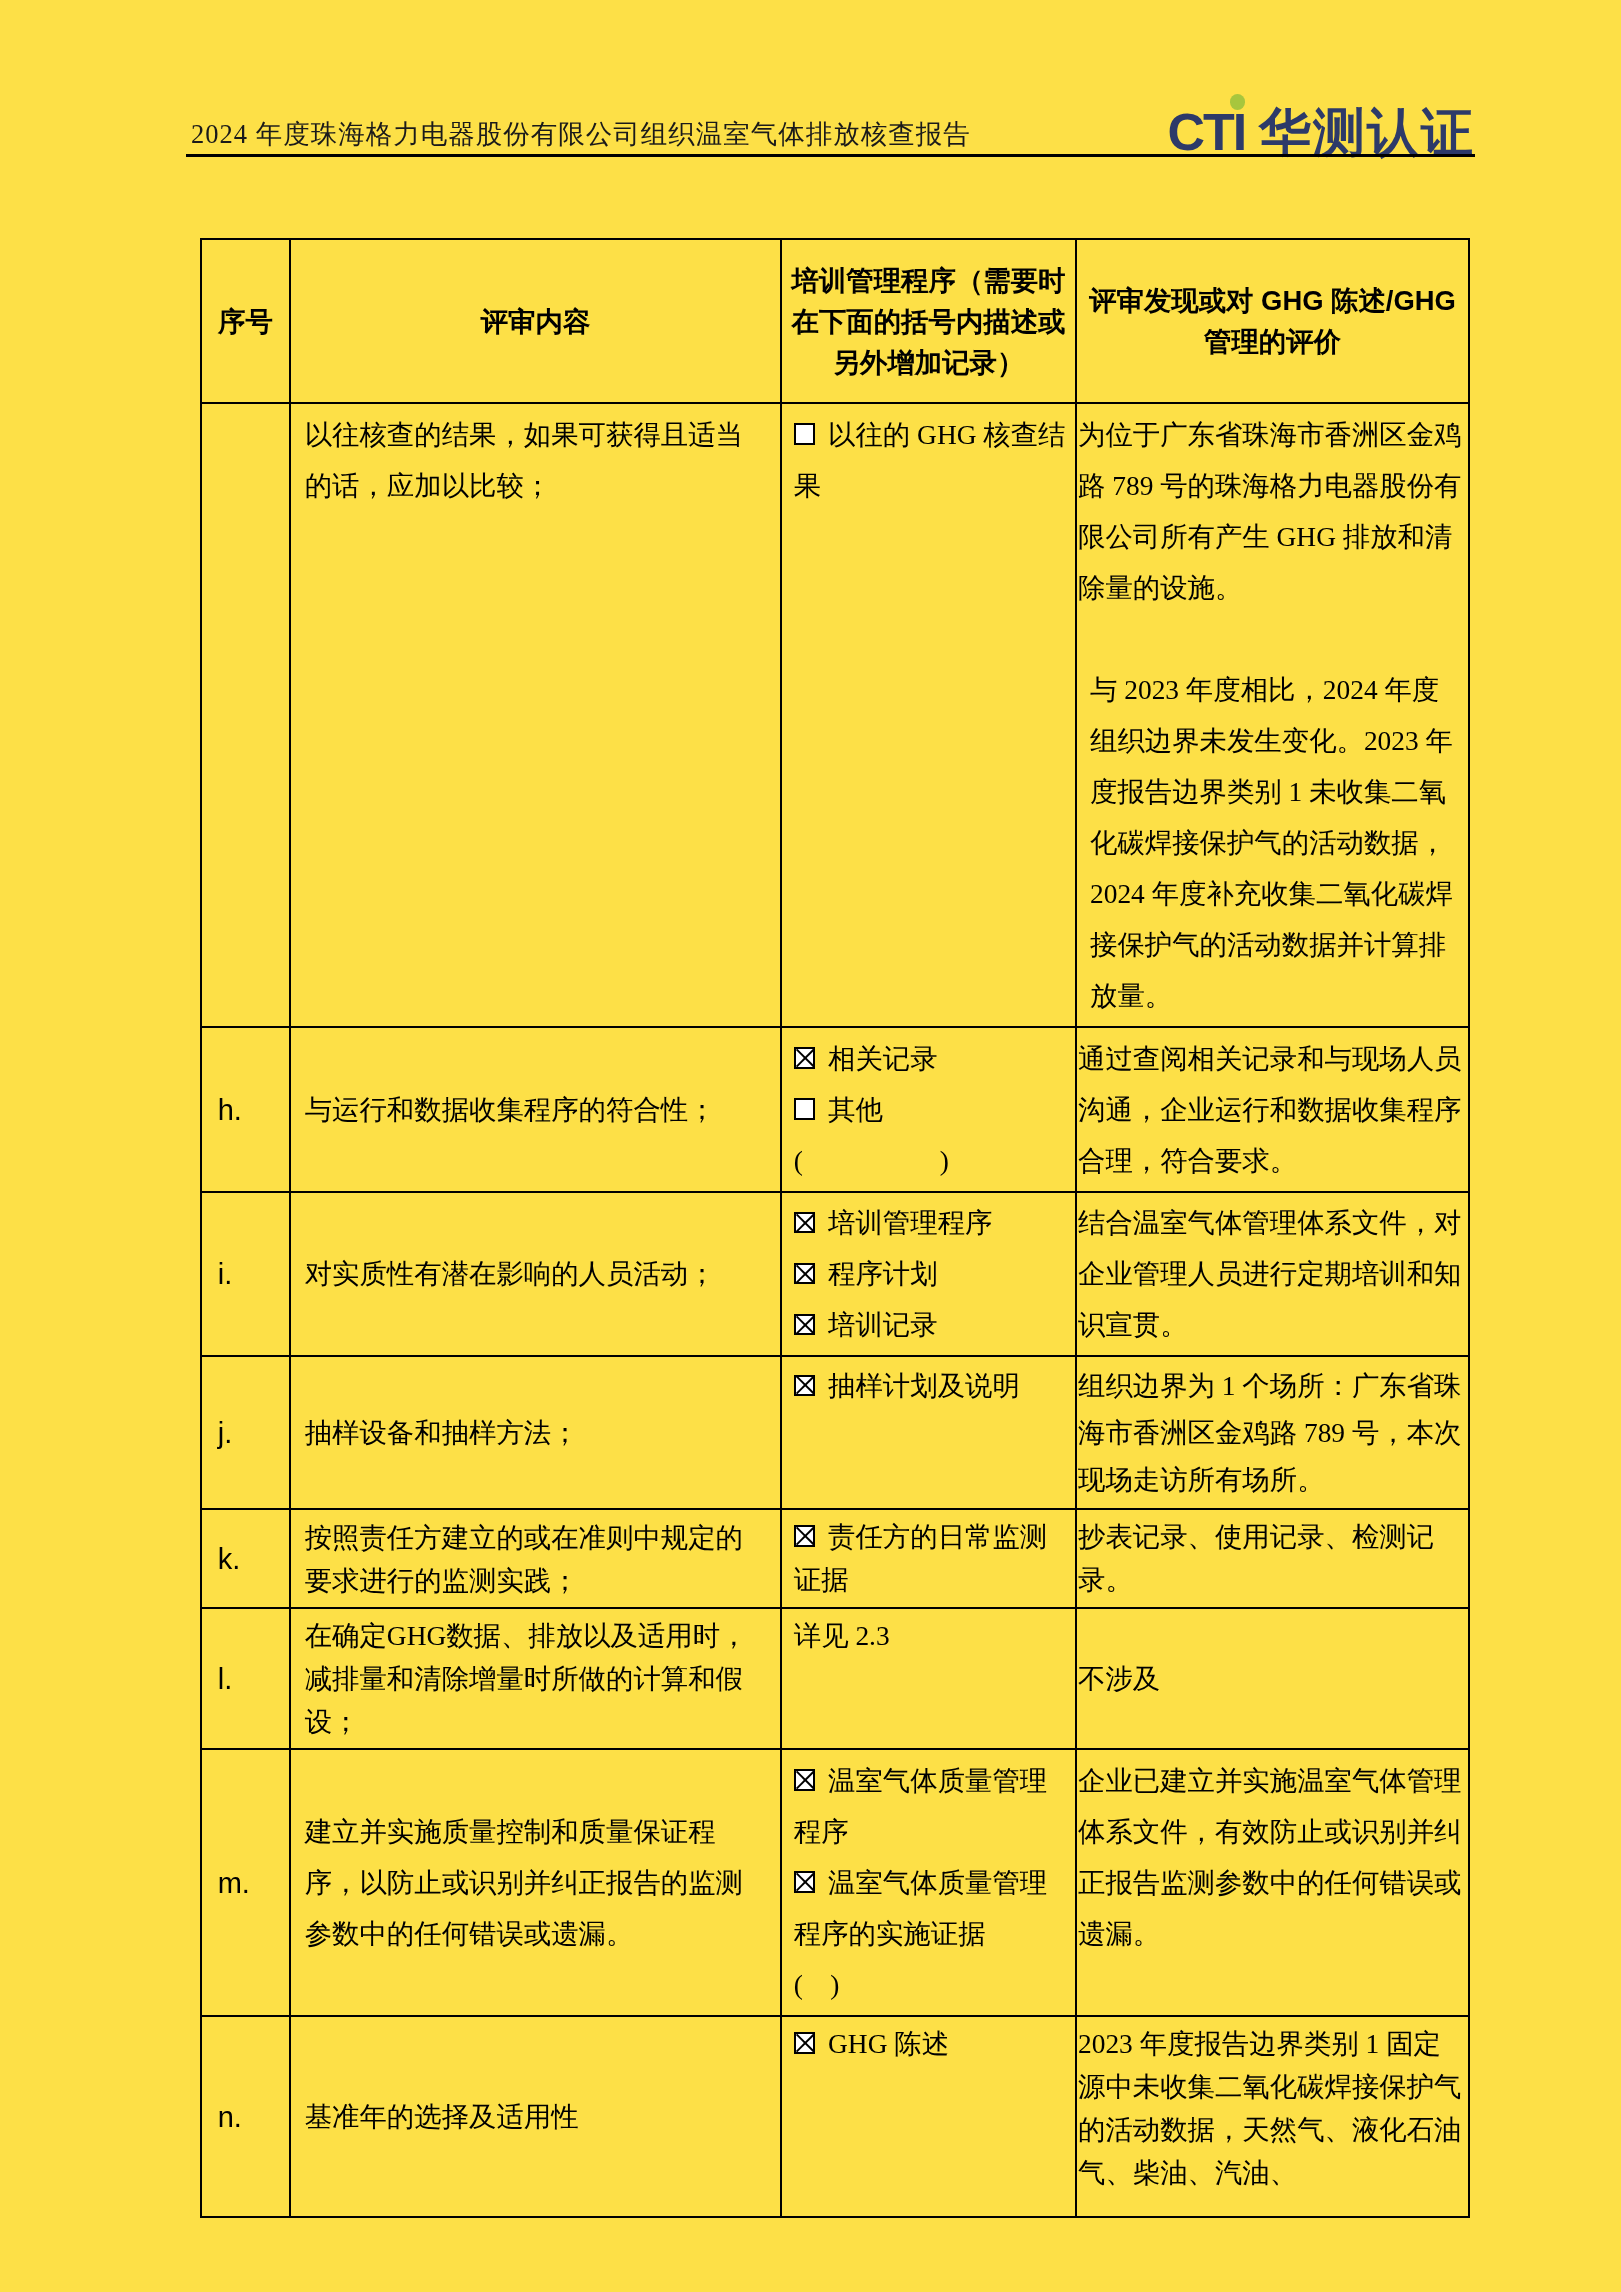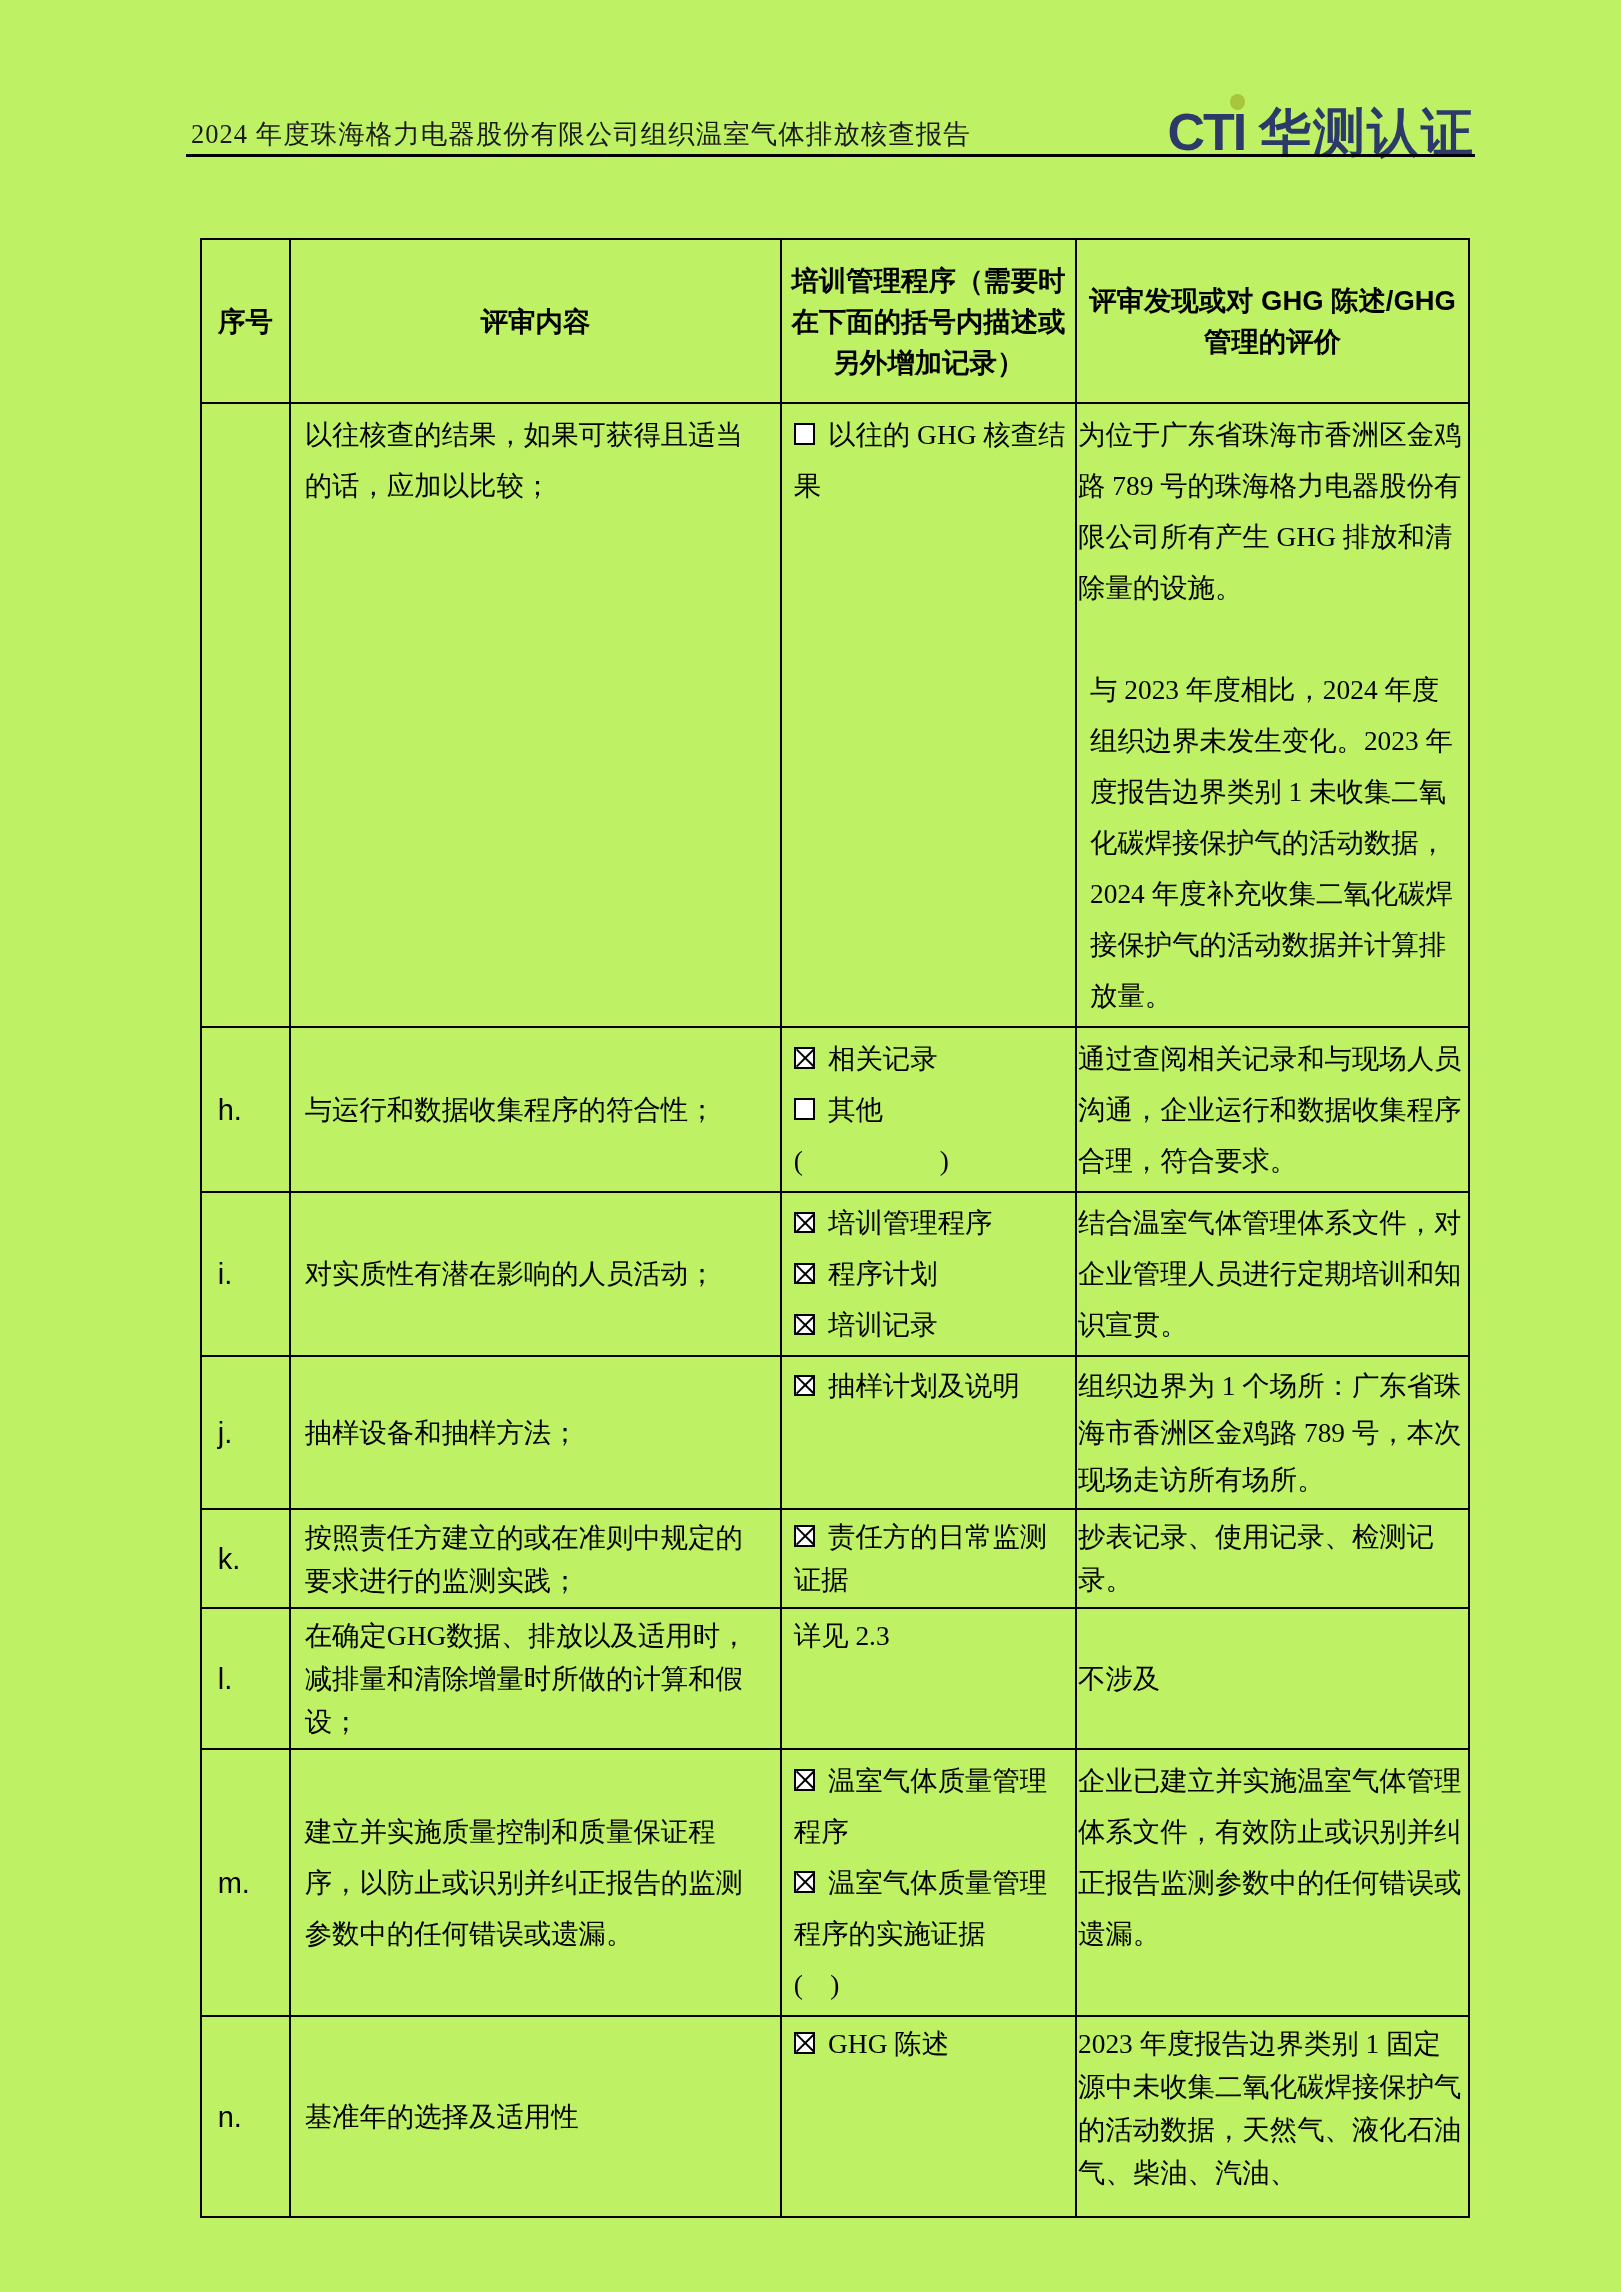--- a/index.html
+++ b/index.html
@@ -1,18 +1,18 @@
 <!DOCTYPE html>
 <html><head>
 <meta charset="utf-8">
 <style>
   * { margin:0; padding:0; box-sizing:border-box; }
   body { background:#fff; }
   .page {
-    position:relative; width:1621px; height:2293px; background:#bef264;
+    position:relative; width:1621px; height:2293px; background:#fde047;
     font-family:"Liberation Serif", serif; color:#000;
   }
 
   
   .doc-header { position:absolute; left:191px; top:54px; width:1284px; height:98px; }
   .doc-title {
     position:absolute; left:0; bottom:0; font-size:26.5px; letter-spacing:1px;
     font-family:"Liberation Serif", serif; color:#1a1a1a; white-space:nowrap;
   }
   .logo { position:absolute; right:0; bottom:-5.9px; display:flex; align-items:baseline; }

